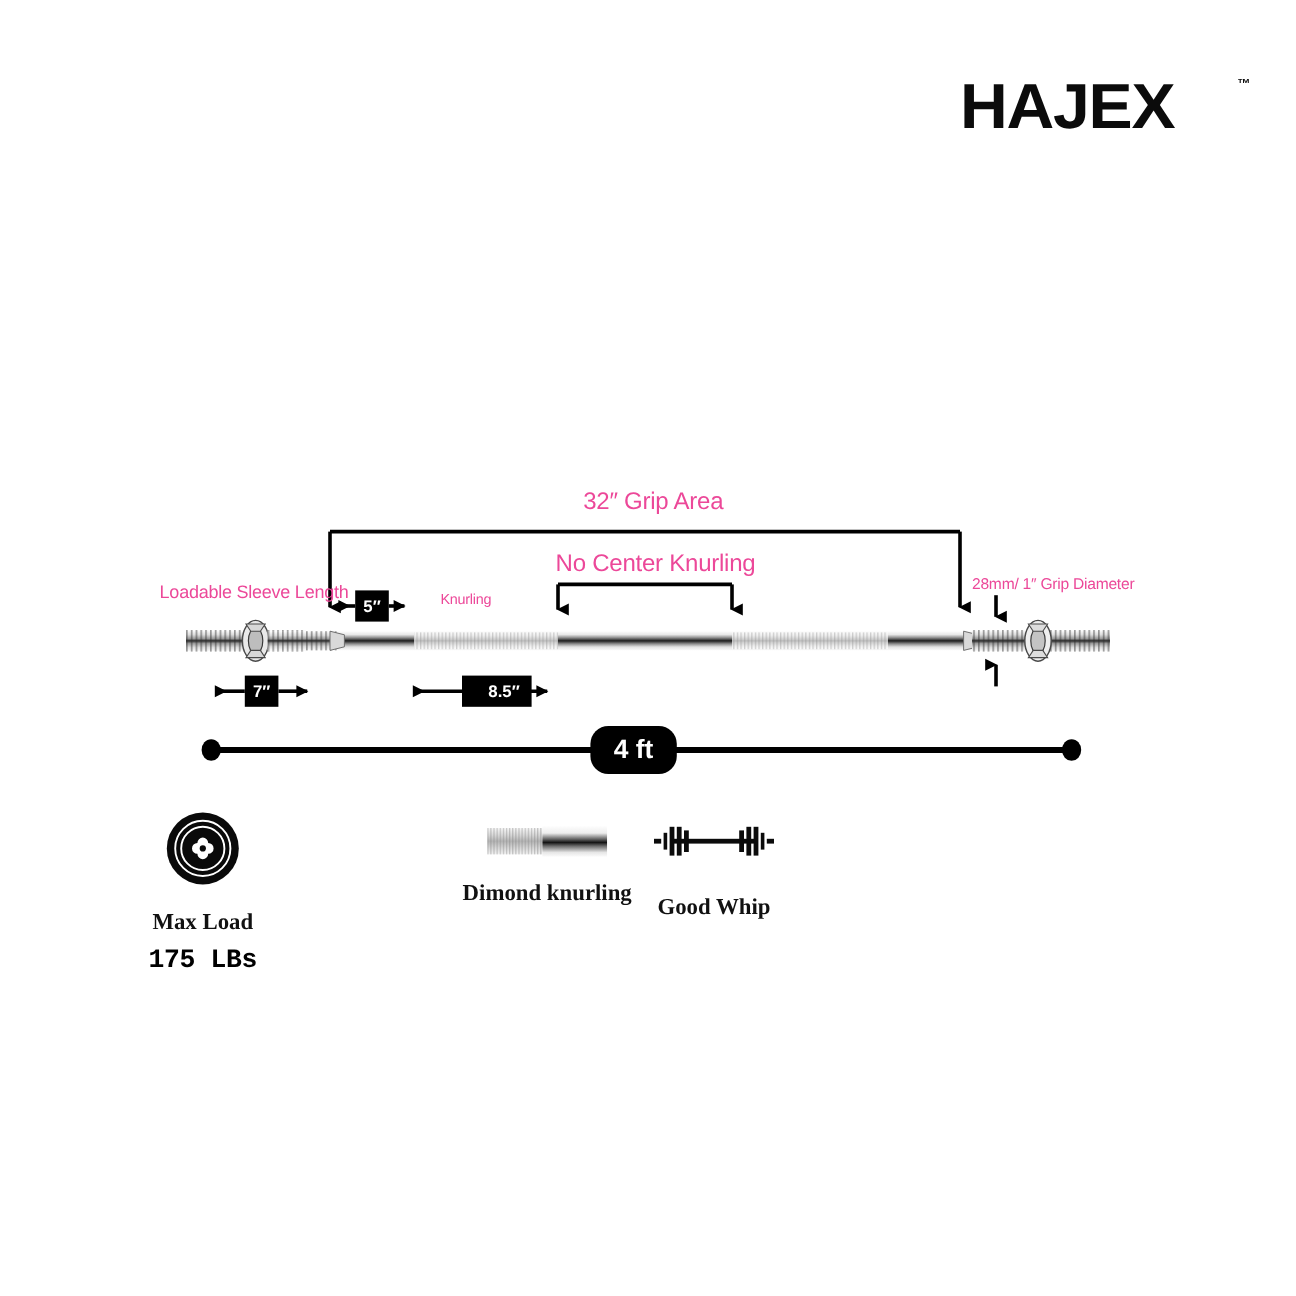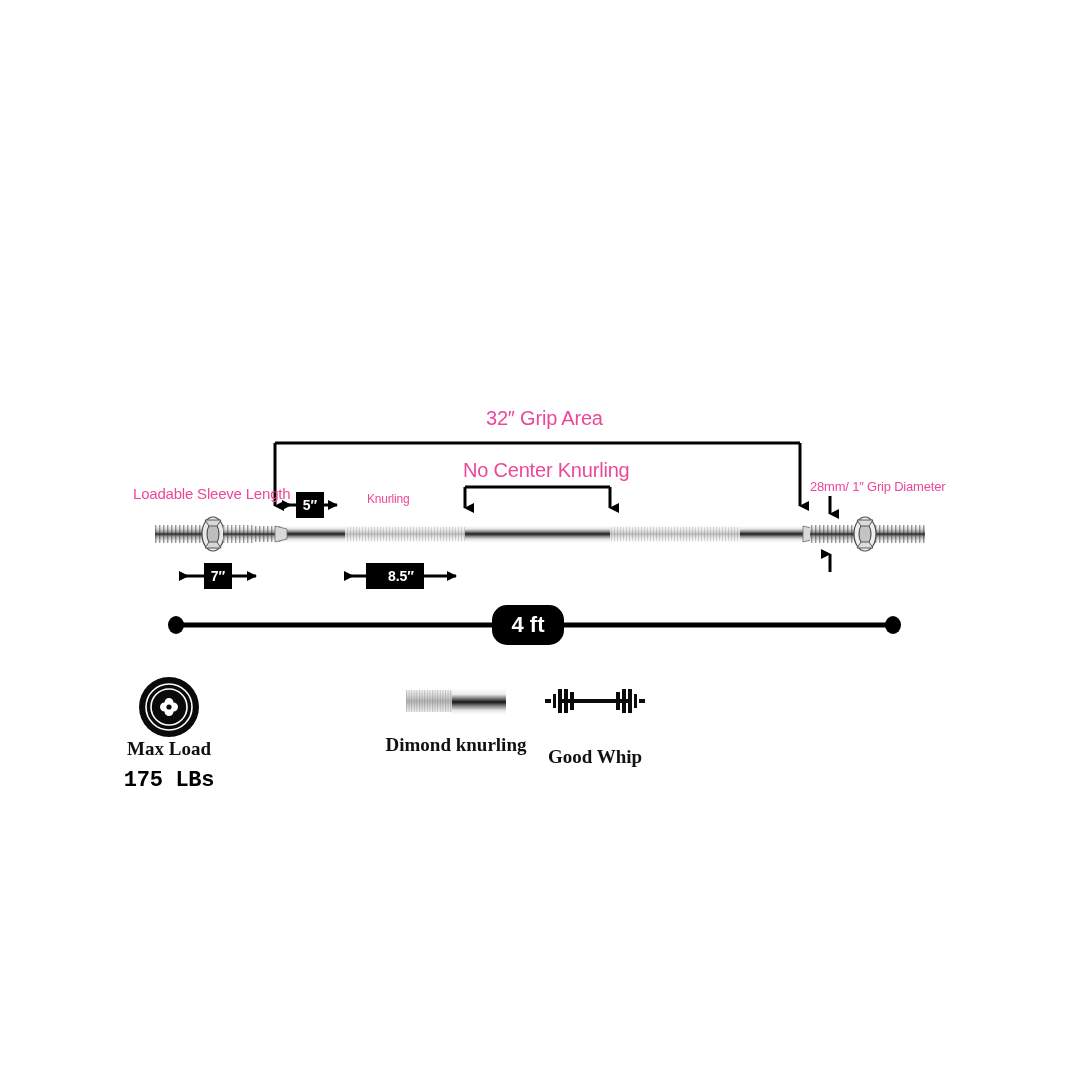--- a/index.html
+++ b/index.html
@@ -64,21 +64,21 @@
     color: #ffffff;
     font-family: "Liberation Sans", sans-serif;
     font-weight: 700;
     display: flex;
     align-items: center;
     justify-content: center;
     white-space: nowrap;
   }
   .badge-5   { left: 296px; top: 492px; width: 28px;  height: 26px; font-size: 14px; }
   .badge-7   { left: 204px; top: 563px; width: 28px;  height: 26px; font-size: 14px; }
-  .badge-85  { left: 366px; top: 563px; width: 58px;  height: 26px; font-size: 14px; padding-left: 12px; }
+  .badge-85  { left: 385px; top: 563px; width: 58px;  height: 26px; font-size: 14px; padding-left: 12px; }
   .badge-4ft { left: 492px; top: 605px; width: 72px;  height: 40px; font-size: 22px; border-radius: 15px; }
 
   
   .bar { position: absolute; }
 
   
   .features { position: absolute; left: 0; top: 676px; width: 1080px; height: 160px; }
   .feature { position: absolute; text-align: center; }
   .feature-icon { position: relative; margin: 0 auto; }
   .feature-label {
@@ -96,20 +96,24 @@
     white-space: nowrap;
     margin-top: 8px;
     letter-spacing: -0.3px;
   }
 </style>
 </head>
 <body>
 
 <div id="page">
 
+  <div class="brand">
+    <div class="brand-word">HAJEX</div>
+    <span class="brand-tm">™</span>
+  </div>
 
   <div class="diagram">
 
     <svg width="1080" height="1080" style="position:absolute;left:0;top:0;">
       <defs>
         <marker id="arrowDown" markerWidth="12" markerHeight="12" refX="6" refY="10" orient="auto" markerUnits="userSpaceOnUse">
           <path d="M1,1 L11,1 L6,11 Z" fill="#000"></path>
         </marker>
         <marker id="arrowUp" markerWidth="12" markerHeight="12" refX="6" refY="10" orient="auto" markerUnits="userSpaceOnUse">
           <path d="M1,1 L11,1 L6,11 Z" fill="#000"></path>
@@ -275,21 +279,21 @@
           <circle cx="31" cy="31" r="30" fill="#0a0a0a"></circle>
           <circle cx="31" cy="31" r="23" fill="none" stroke="#ffffff" stroke-width="1.6"></circle>
           <circle cx="31" cy="31" r="18" fill="none" stroke="#ffffff" stroke-width="1.6"></circle>
           <path d="M31,22 a4.5,4.5 0 0 1 4.5,4.5 a4.5,4.5 0 0 1 4.5,4.5
                    a4.5,4.5 0 0 1 -4.5,4.5 a4.5,4.5 0 0 1 -4.5,4.5
                    a4.5,4.5 0 0 1 -4.5,-4.5 a4.5,4.5 0 0 1 -4.5,-4.5
                    a4.5,4.5 0 0 1 4.5,-4.5 a4.5,4.5 0 0 1 4.5,-4.5 Z" fill="#ffffff"></path>
           <circle cx="31" cy="31" r="2.6" fill="#0a0a0a"></circle>
         </svg>
       </div>
-      <div class="feature-label" style="">Max Load</div>
+      <div class="feature-label" style="margin-top:20px;">Max Load</div>
       <div class="feature-value">175 LBs</div>
     </div>
 
 
     <div class="feature" style="left:370px;top:8px;width:172px;">
       <div class="feature-icon" style="width:100px;height:34px;">
         <svg width="100" height="34">
           <defs>
             <linearGradient id="kSample" x1="0" y1="0" x2="0" y2="1">
               <stop offset="0%" stop-color="#f7f7f7"></stop>

